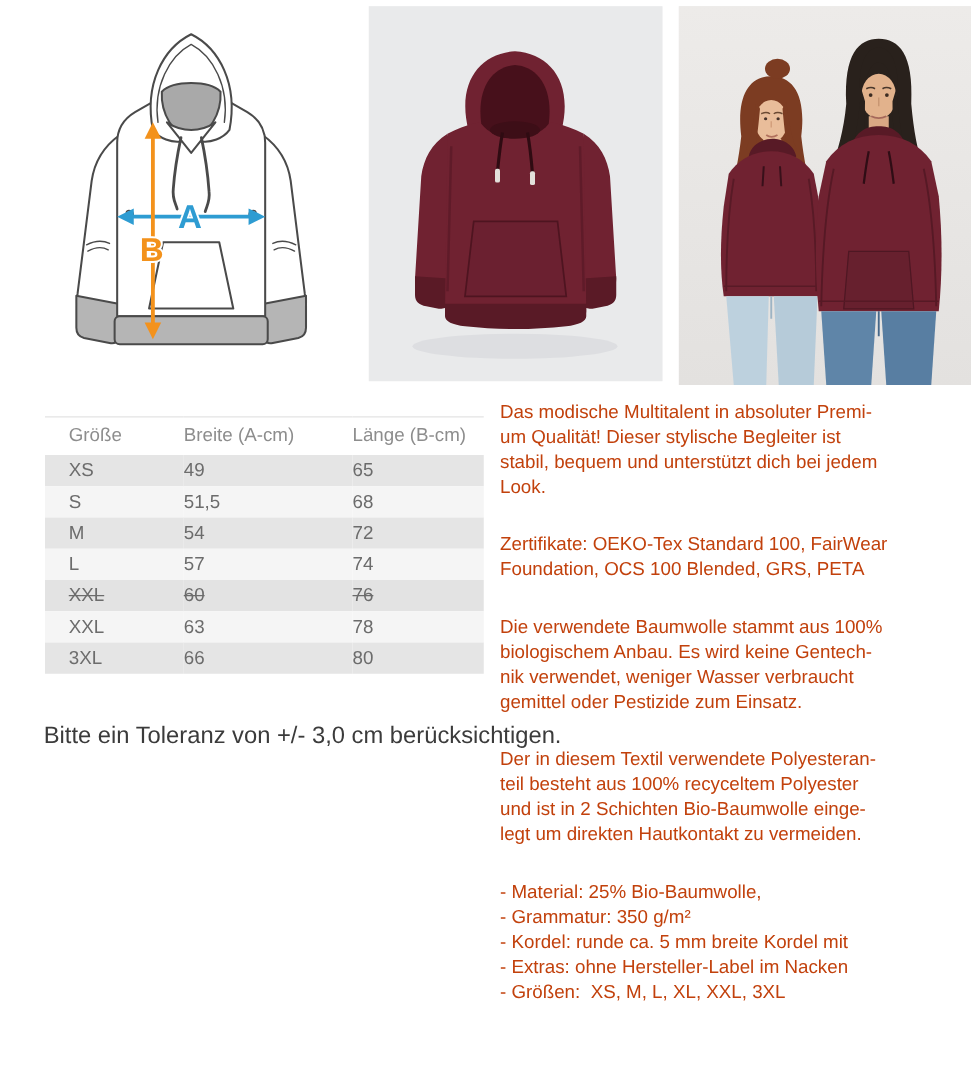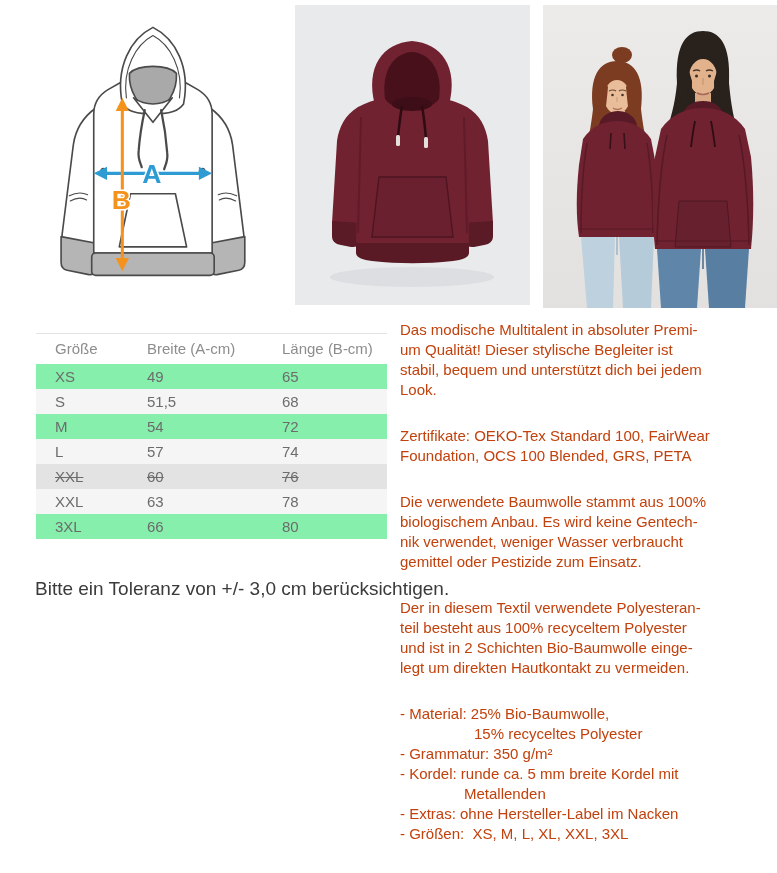--- a/index.html
+++ b/index.html
@@ -15,21 +15,21 @@
 
   
   .size-table { position:absolute; left:36px; top:333px; width:351px;
                 border-collapse:collapse; font-size:15px; }
   .size-table th { font-weight:400; color:#8d8d8d; text-align:left;
                    height:30px; border-top:1px solid #e3e3e3; background:#ffffff;margin-top:40px; }
   .size-table td { color:#6c6c6c; height:25px; }
   .size-table th:first-child, .size-table td:first-child { padding-left:19px; width:111px; }
   .size-table th:nth-child(2), .size-table td:nth-child(2) { width:135px; }
   .size-table th:nth-child(3), .size-table td:nth-child(3) { width:105px; }
-  .size-table tr.odd  td { background:#86efac; }
+  .size-table tr.odd  td { background:#e5e5e5; }
   .size-table tr.even td { background:#f5f5f5; }
   .size-table tr.struck td { background:#e3e3e3; text-decoration:line-through; }
 
   .tolerance-note { position:absolute; left:35px; top:578px; font-size:19px; color:#3b3b3b; }
 
   
   .description { position:absolute; left:400px; top:320px; width:360px;
                  font-size:15px; line-height:20px; color:#c2410c; }
   .description .para { margin-bottom:26px; }
   .dline { white-space:pre; }
@@ -227,22 +227,20 @@
       <div class="dline">gemittel oder Pestizide zum Einsatz.</div>
     </div>
     <div class="para">
       <div class="dline">Der in diesem Textil verwendete Polyesteran-</div>
       <div class="dline">teil besteht aus 100% recyceltem Polyester</div>
       <div class="dline">und ist in 2 Schichten Bio-Baumwolle einge-</div>
       <div class="dline">legt um direkten Hautkontakt zu vermeiden.</div>
     </div>
     <div>
       <div class="dline">- Material: 25% Bio-Baumwolle,</div>
-      <div class="dline indent-a">15% recyceltes Polyester</div>
       <div class="dline">- Grammatur: 350 g/m²</div>
       <div class="dline">- Kordel: runde ca. 5 mm breite Kordel mit</div>
-      <div class="dline indent-b">Metallenden</div>
       <div class="dline">- Extras: ohne Hersteller-Label im Nacken</div>
       <div class="dline">- Größen:  XS, M, L, XL, XXL, 3XL</div>
     </div>
   </div>
 
 </div>
 
 </body></html>

